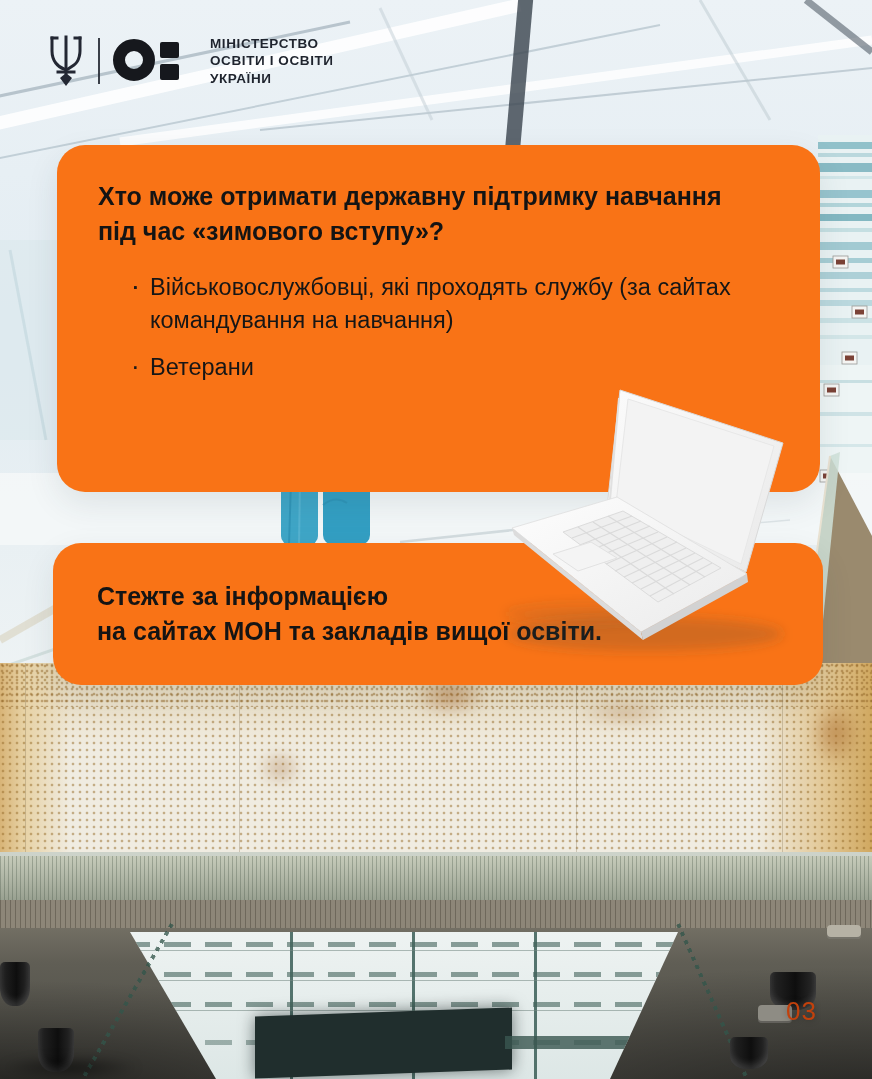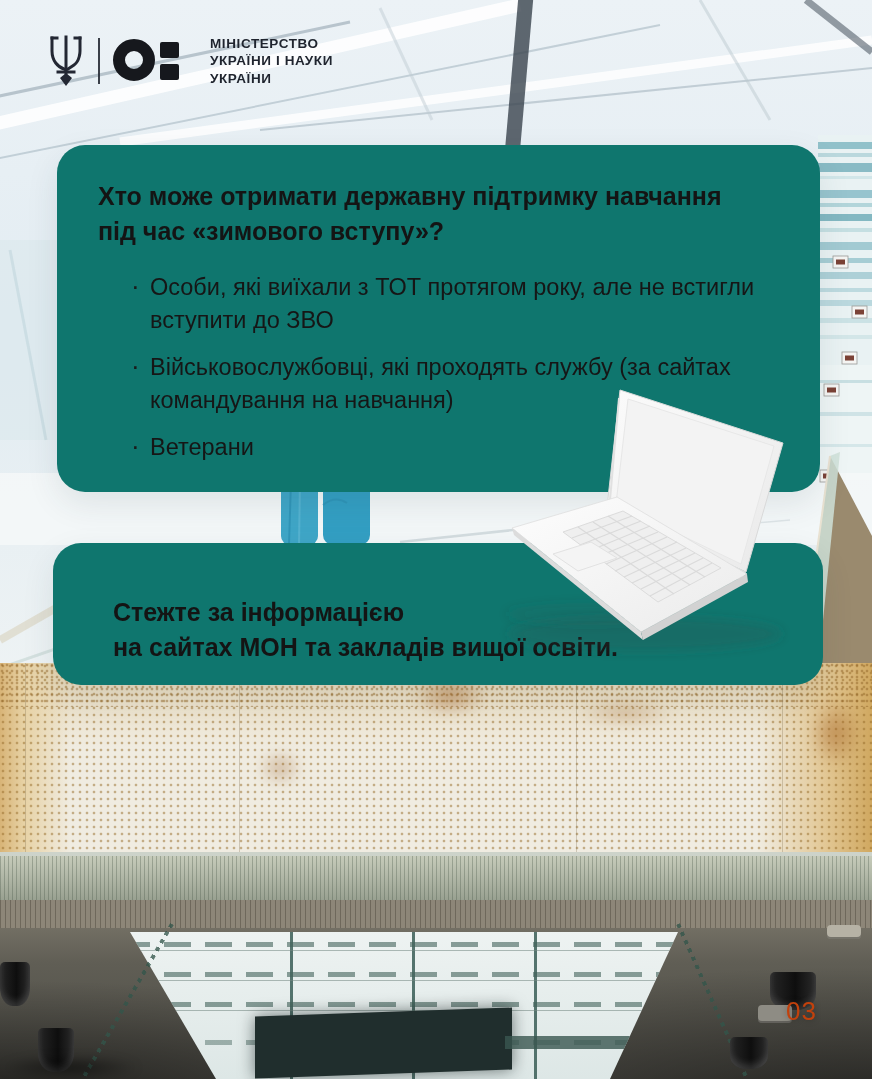--- a/index.html
+++ b/index.html
@@ -72,29 +72,29 @@
 
   
   .header{left:46px;top:30px;height:62px;display:flex;align-items:center;gap:12px;}
   .hdr-divider{width:2px;height:46px;background:#272b35;opacity:.9;}
   .ministry-name{
     font-size:13.5px;font-weight:bold;line-height:1.3;letter-spacing:.6px;
     color:#1f242e;margin-left:8px;
   }
 
   
-  .card{background:#0f766e;border-radius:28px;box-shadow:0 12px 32px rgba(40,60,70,.10);}
+  .card{background:#f97316;border-radius:28px;box-shadow:0 12px 32px rgba(40,60,70,.10);}
   .card-main{left:57px;top:145px;width:763px;height:347px;box-sizing:border-box;padding:34px 40px 0 41px;}
   .card-title{font-size:25px;font-weight:bold;line-height:35px;color:#141414;margin:0 0 22px 0;}
   .bullets{list-style:none;margin:0 0 0 33px;padding:0;}
   .bullets li{position:relative;padding-left:19px;margin-bottom:14px;
     font-size:23.5px;line-height:33px;color:#161616;}
   .bullet-dot{position:absolute;left:0;top:-1px;font-size:26px;color:#1a1a1a;}
   .card-footer{left:53px;top:543px;width:770px;height:142px;box-sizing:border-box;padding:36px 30px 0 44px;}
-  .footer-text{font-size:25px;font-weight:bold;line-height:35px;color:#141414;margin:16px;}
+  .footer-text{font-size:25px;font-weight:bold;line-height:35px;color:#141414;margin:0;}
 
   
   .laptop{left:495px;top:382px;width:300px;height:286px;}
   .page-number{
     left:786px;top:996px;font-size:26px;color:#c2410c;letter-spacing:1px;
     text-shadow:0 0 6px rgba(0,0,0,.35);
   }
 </style>
 </head>
 <body>
@@ -257,32 +257,30 @@
       </g>
       <path d="M20,38 l6,5 -6,8 -6,-8 z" fill="#232733"></path>
     </svg>
     <div class="hdr-divider"></div>
     <svg width="78" height="52" viewBox="0 0 78 52">
       <circle cx="22" cy="25" r="15" fill="none" stroke="#16181d" stroke-width="12"></circle>
       <rect x="48" y="7" width="19" height="16" rx="2" fill="#16181d"></rect>
       <rect x="48" y="29" width="19" height="16" rx="2" fill="#16181d"></rect>
     </svg>
     <div class="ministry-name pre">МІНІСТЕРСТВО
-УКРАЇНИ І НАУКИ
+ОСВІТИ І ОСВІТИ
 УКРАЇНИ</div>
   </div>
 
   <div class="abs card card-main">
     <h2 class="card-title pre">Хто може отримати державну підтримку навчання
 під час «зимового вступу»?</h2>
     <ul class="bullets">
       <li>
         <span class="bullet-dot">·</span>
-        <span class="pre">Особи, які виїхали з ТОТ протягом року, але не встигли
-вступити до ЗВО</span>
       </li>
       <li>
         <span class="bullet-dot">·</span>
         <span class="pre">Військовослужбовці, які проходять службу (за сайтах
 командування на навчання)</span>
       </li>
       <li>
         <span class="bullet-dot">·</span>
         <span class="pre">Ветерани</span>
       </li>

